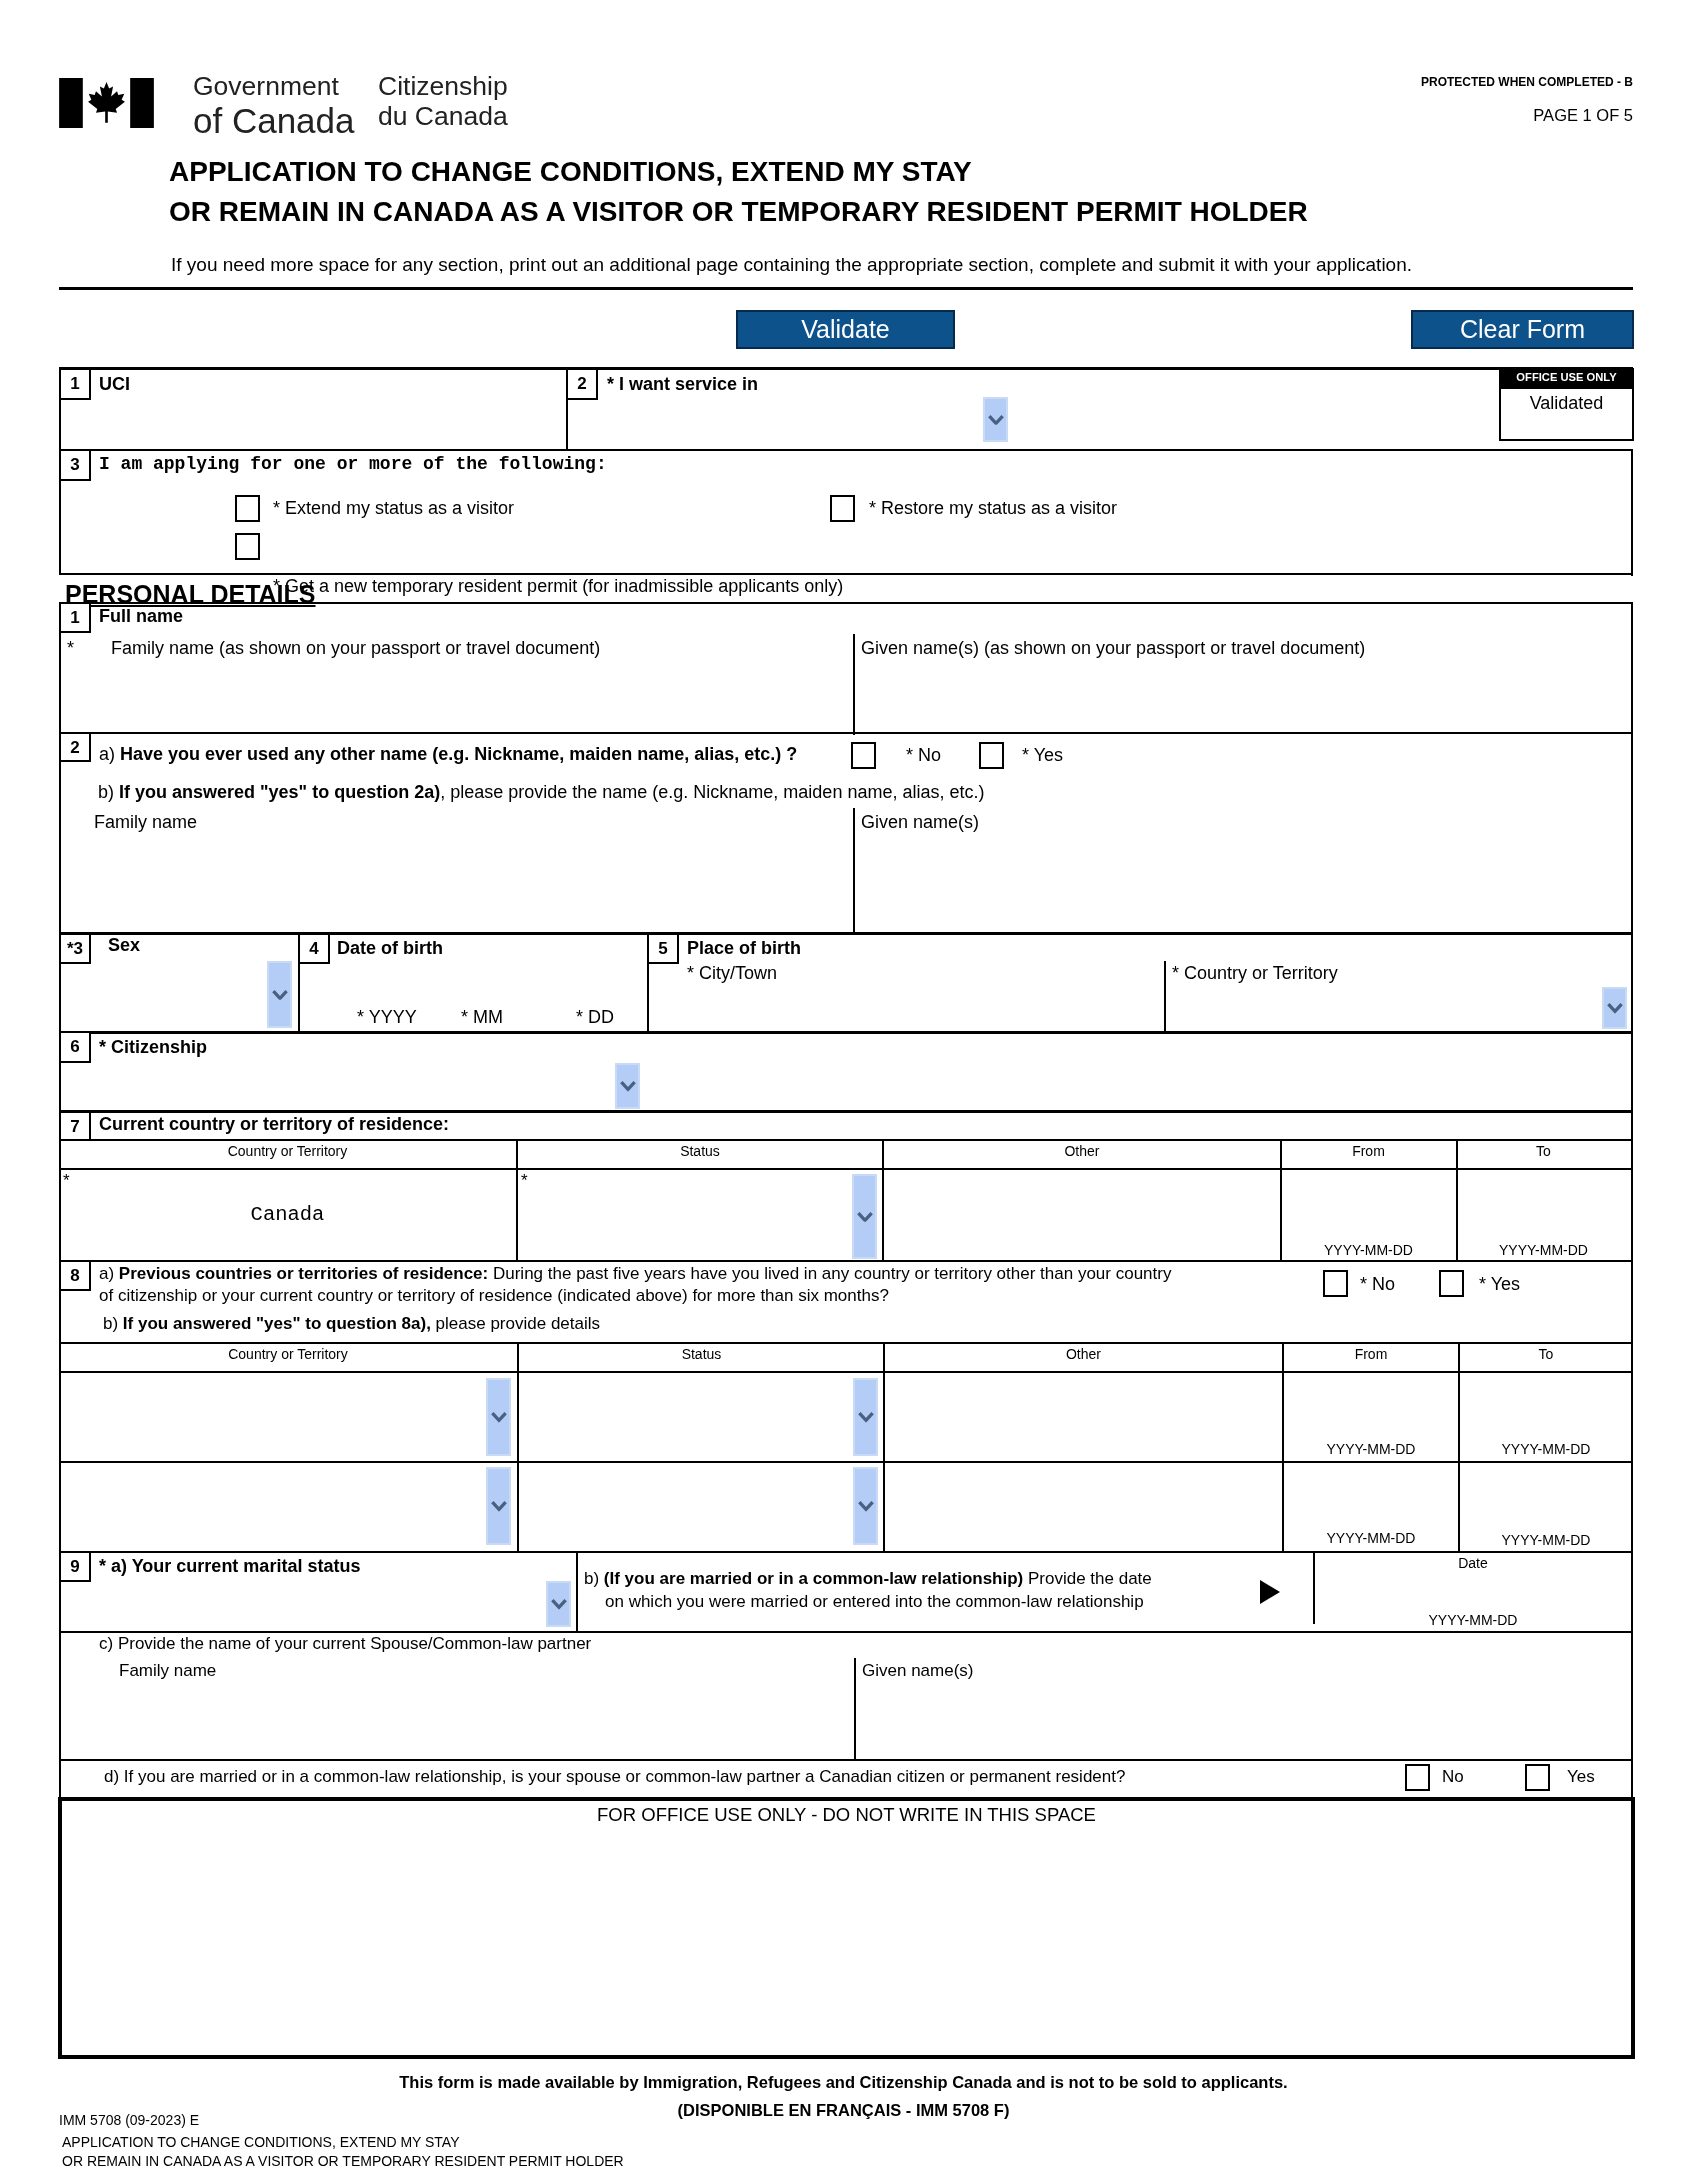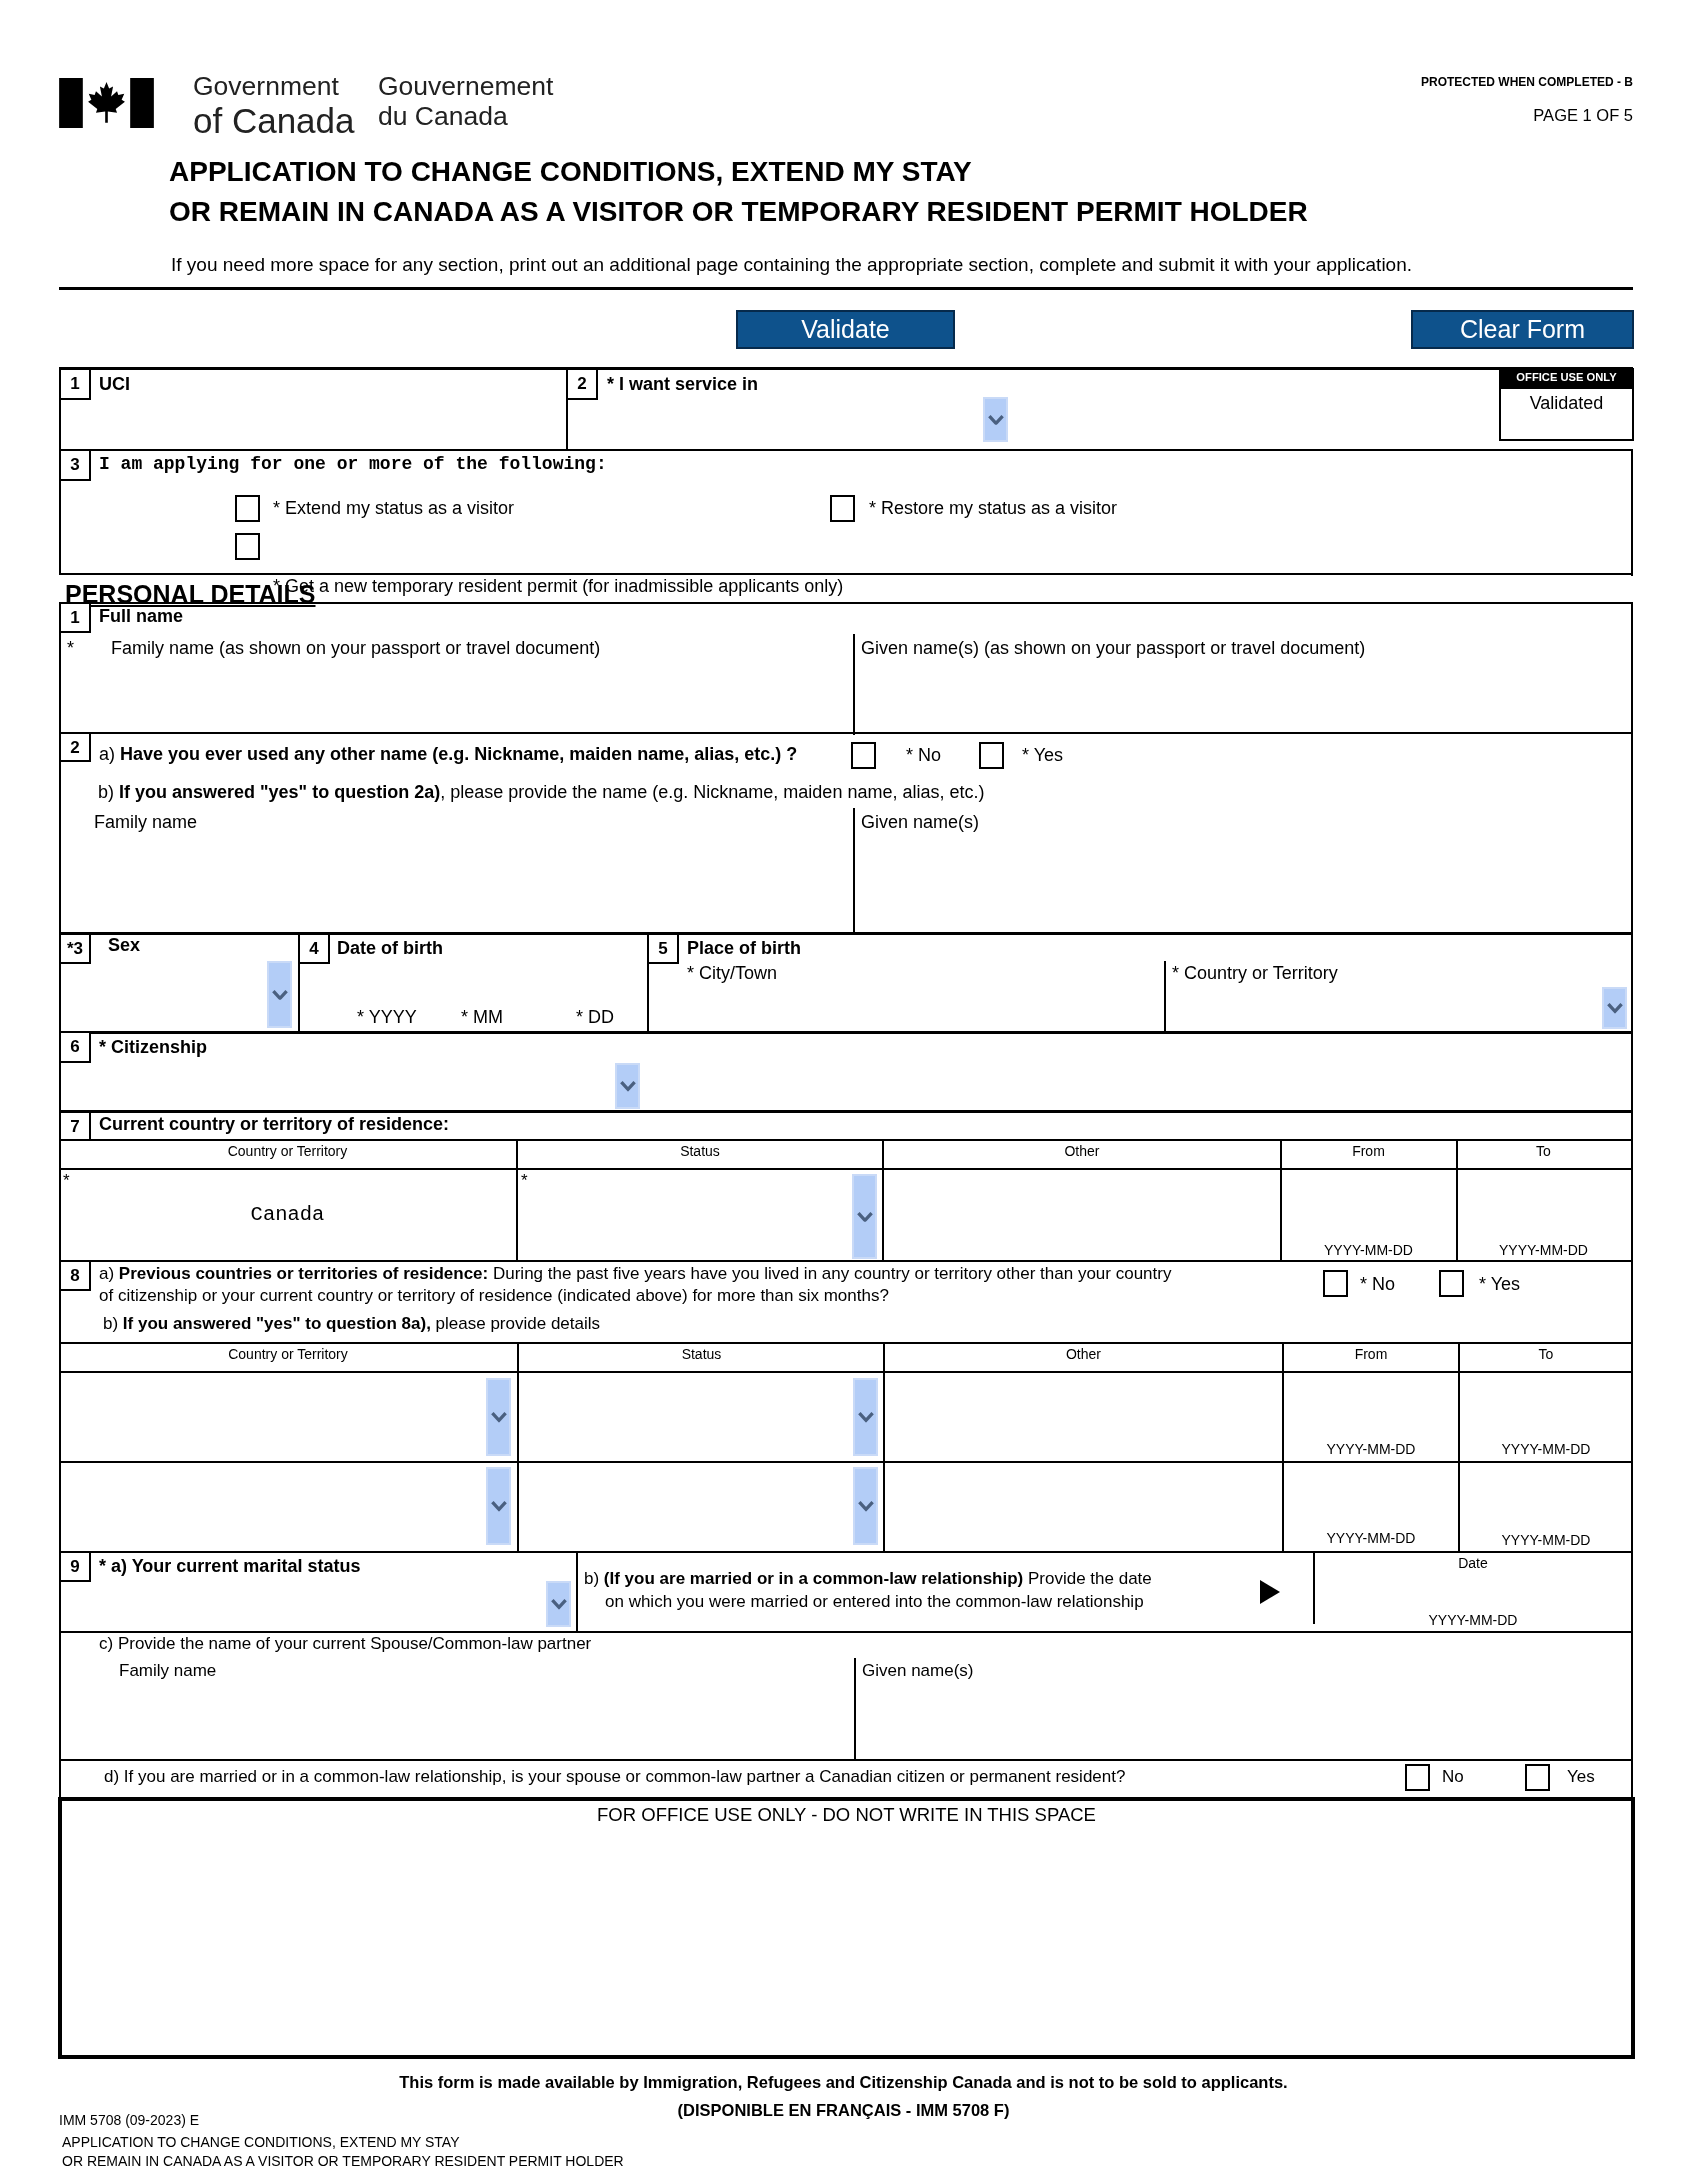--- a/index.html
+++ b/index.html
@@ -25,21 +25,21 @@
 
 <div class="abs" style="left:59px;top:78px;width:95px;height:50px;">
   <svg width="95" height="50" viewBox="0 0 144 76">
     <rect x="0" y="0" width="36" height="76" fill="#000"></rect>
     <rect x="108" y="0" width="36" height="76" fill="#000"></rect>
     <path d="M72 6 L76 16 L82 13 L79 28 L88 20 L90 26 L99 24 L95 33 L100 36 L86 47 L88 53 L74 51 L74 68 L70 68 L70 51 L56 53 L58 47 L44 36 L49 33 L45 24 L54 26 L56 20 L65 28 L62 13 L68 16 Z" fill="#000"></path>
   </svg>
 </div>
 <div class="t" style="left:193px;top:71px;font-size:26.5px;color:#222;">Government</div>
 <div class="t" style="left:193px;top:101px;font-size:35px;color:#222;">of Canada</div>
-<div class="t" style="left:378px;top:71px;font-size:26.5px;color:#222;">Gouvernement</div>
+<div class="t" style="left:378px;top:71px;font-size:26.5px;color:#222;">Citizenship</div>
 <div class="t" style="left:378px;top:101px;font-size:26.5px;color:#222;">du Canada</div>
 
 <div class="t b" style="right:54px;top:75px;font-size:12px;">PROTECTED WHEN COMPLETED - B</div>
 <div class="t" style="right:54px;top:106px;font-size:16.5px;">PAGE 1 OF 5</div>
 
 <div class="t b" style="left:169px;top:156px;font-size:28px;">APPLICATION TO CHANGE CONDITIONS, EXTEND MY STAY</div>
 <div class="t b" style="left:169px;top:196px;font-size:28px;">OR REMAIN IN CANADA AS A VISITOR OR TEMPORARY RESIDENT PERMIT HOLDER</div>
 <div class="t" style="left:171px;top:254px;font-size:19px;">If you need more space for any section, print out an additional page containing the appropriate section, complete and submit it with your application.</div>
 <div class="hline" style="left:59px;top:287px;width:1574px;height:3.3px;"></div>
 

